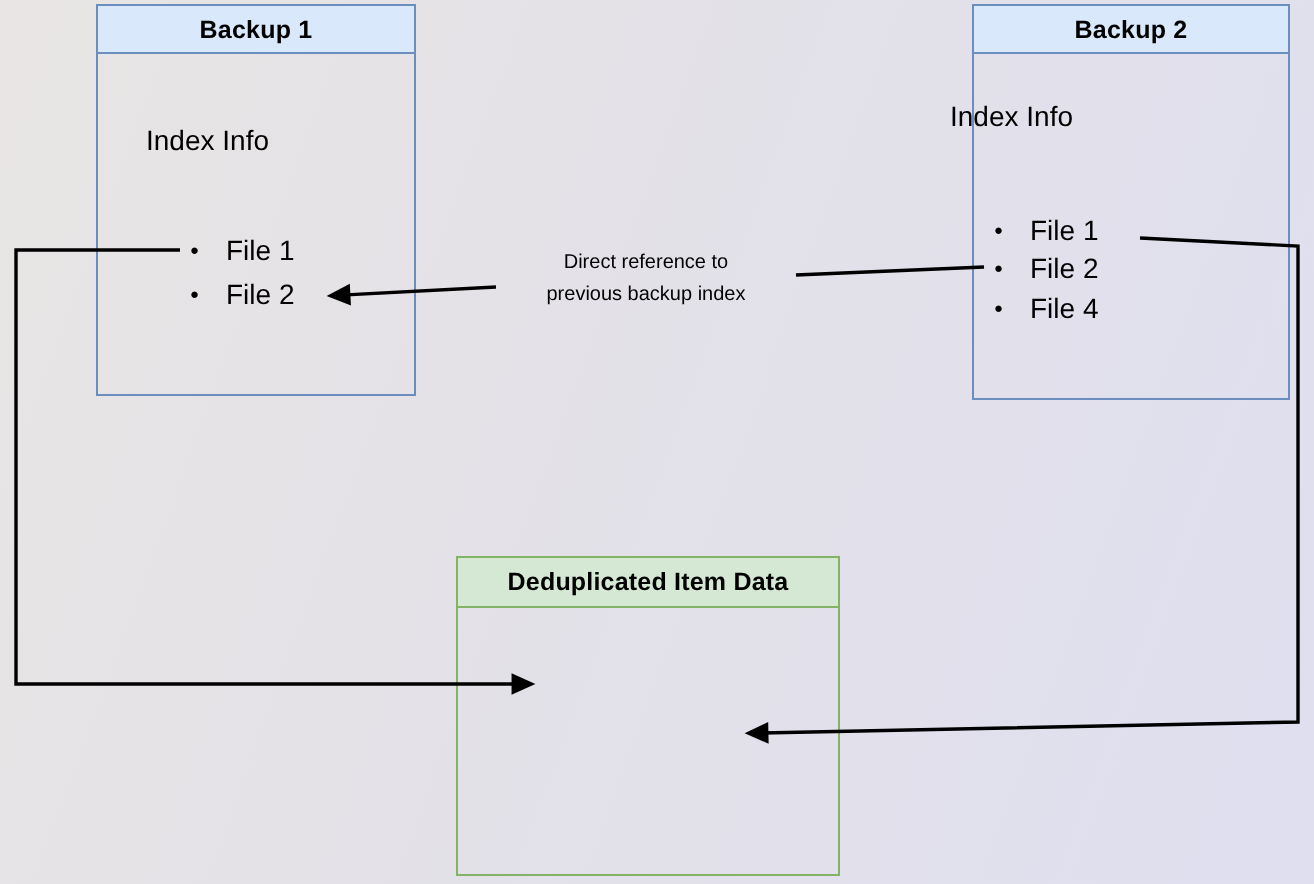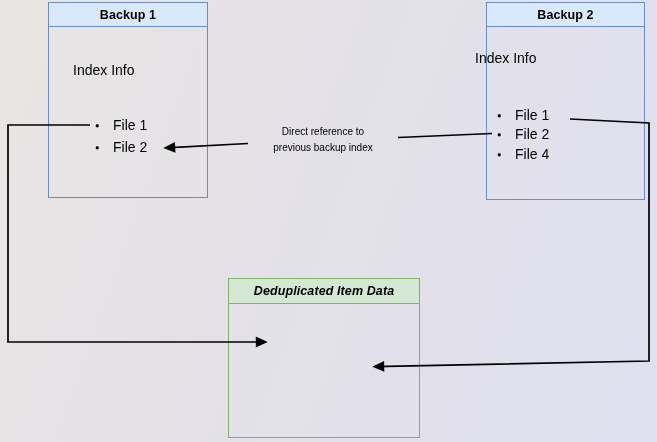--- a/index.html
+++ b/index.html
@@ -58,21 +58,21 @@
   <div class="box blue" style="left:450px; top:2px; width:159px; height:198px;margin-left:36px;">
     <div class="box-header">Backup 2</div>
   </div>
   <div class="label" style="left:475px; top:50px;">Index Info</div>
   <ul class="filelist rows19" style="left:494px; top:105px;">
     <li>File 1</li>
     <li>File 2</li>
     <li>File 4</li>
   </ul>
 
-  <div class="box green" style="left:228px; top:278px; width:192px; height:160px;font-style:italic;">
+  <div class="box green" style="left:228px; top:278px; width:192px; height:160px;">
     <div class="box-header">Deduplicated Item Data</div>
   </div>
 
   <div class="note" style="left:233px; top:124px; width:180px;">
     <div>Direct reference to</div>
     <div>previous backup index</div>
   </div>
 
   <svg class="wires" width="657" height="442" viewBox="0 0 657 442">
     <defs>

